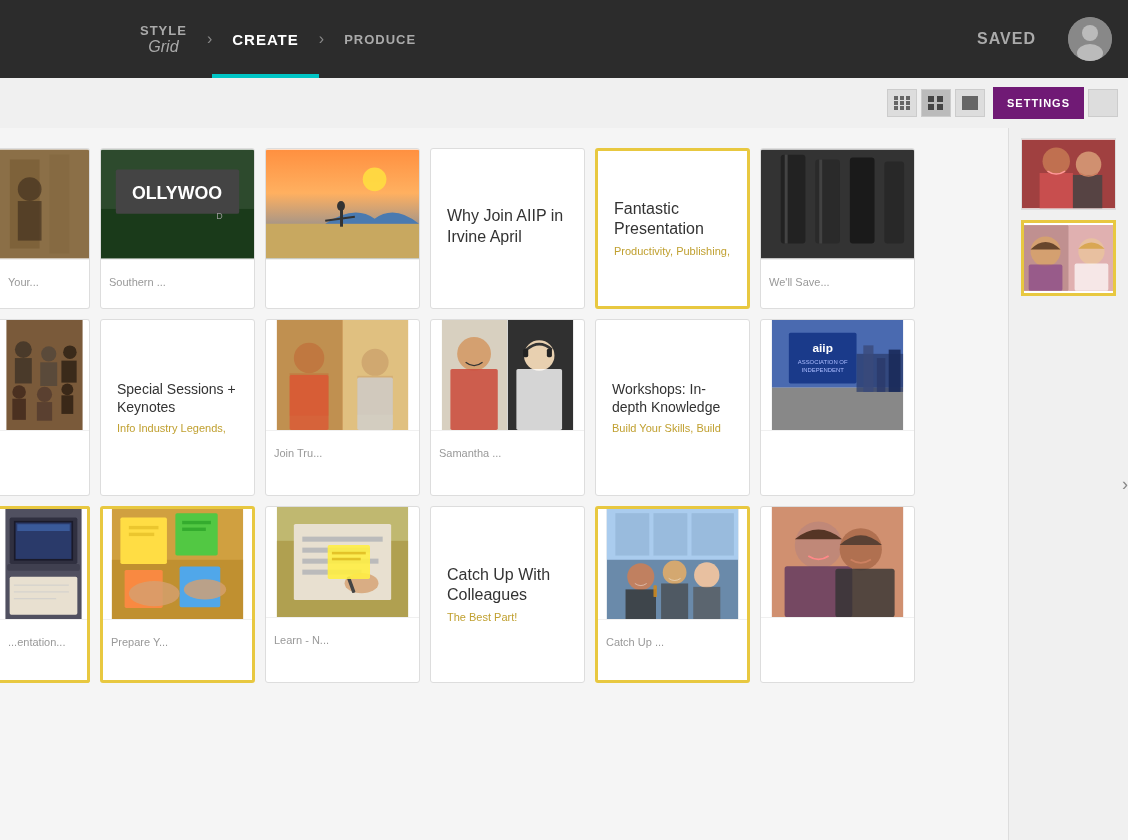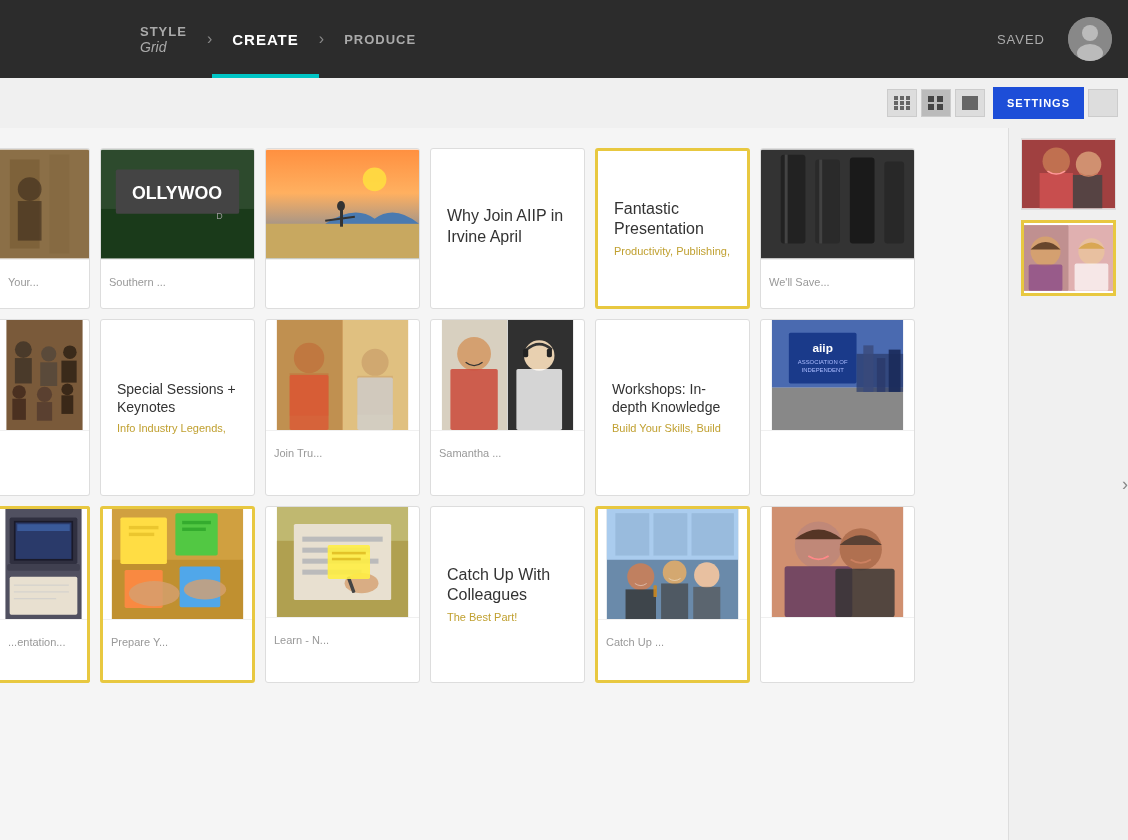--- a/index.html
+++ b/index.html
@@ -30,47 +30,47 @@
     }
     .nav-item .nav-label {
       color: #aaa;
       font-size: 13px;
       font-weight: bold;
       letter-spacing: 1px;
       text-align: center;
     }
     .nav-item .nav-sub {
       color: #aaa;
-      font-size: 14px;
+      font-size: 16px;
       font-style: italic;
-      text-align: left;
+      text-align: center;
     }
     .nav-item.active .nav-label {
       color: #fff;
       font-size: 15px;
     }
     .nav-item.active::after {
       content: '';
       position: absolute;
       bottom: 0;
       left: 0;
       right: 0;
       height: 4px;
       background: #00c5c5;
     }
     .nav-chevron {
       color: #888;
       font-size: 16px;
     }
     .nav-saved {
       color: #aaa;
-      font-size: 13px;
+      font-size: 16px;
       letter-spacing: 1px;
-      font-weight: normal;
-      margin-right: 23px;
+      font-weight: bold;
+      margin-right: 32px;
       cursor: pointer;
     }
     .nav-avatar {
       width: 44px;
       height: 44px;
       border-radius: 50%;
       background: #888;
       margin-right: 16px;
       display: flex;
       align-items: center;
@@ -98,21 +98,21 @@
       display: flex;
       align-items: center;
       justify-content: center;
       font-size: 12px;
       color: #555;
     }
     .view-btn.active {
       background: #bbb;
     }
     .settings-btn {
-      background: #1d4ed8;
+      background: #701a75;
       color: #fff;
       font-size: 11px;
       letter-spacing: 1px;
       font-weight: bold;
       padding: 6px 14px;
       border: none;
       cursor: pointer;
       margin-left: 4px;
       height: 32px;
     }

